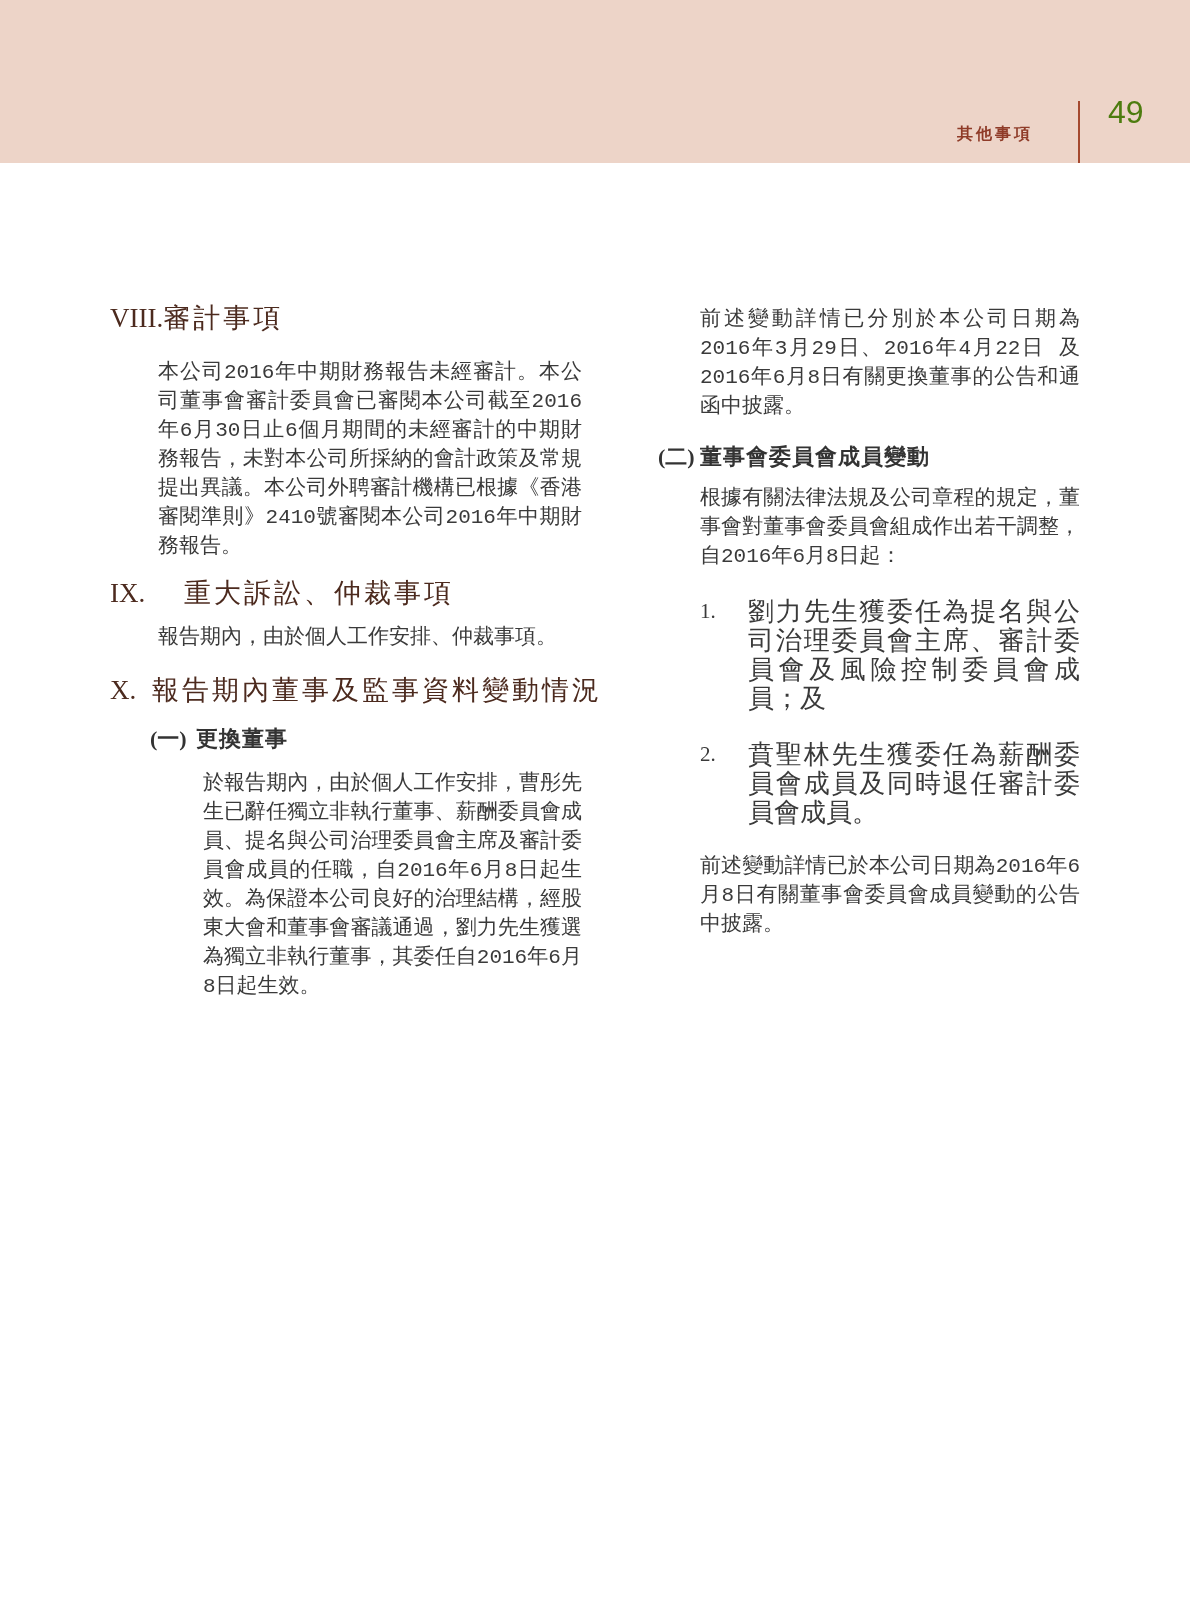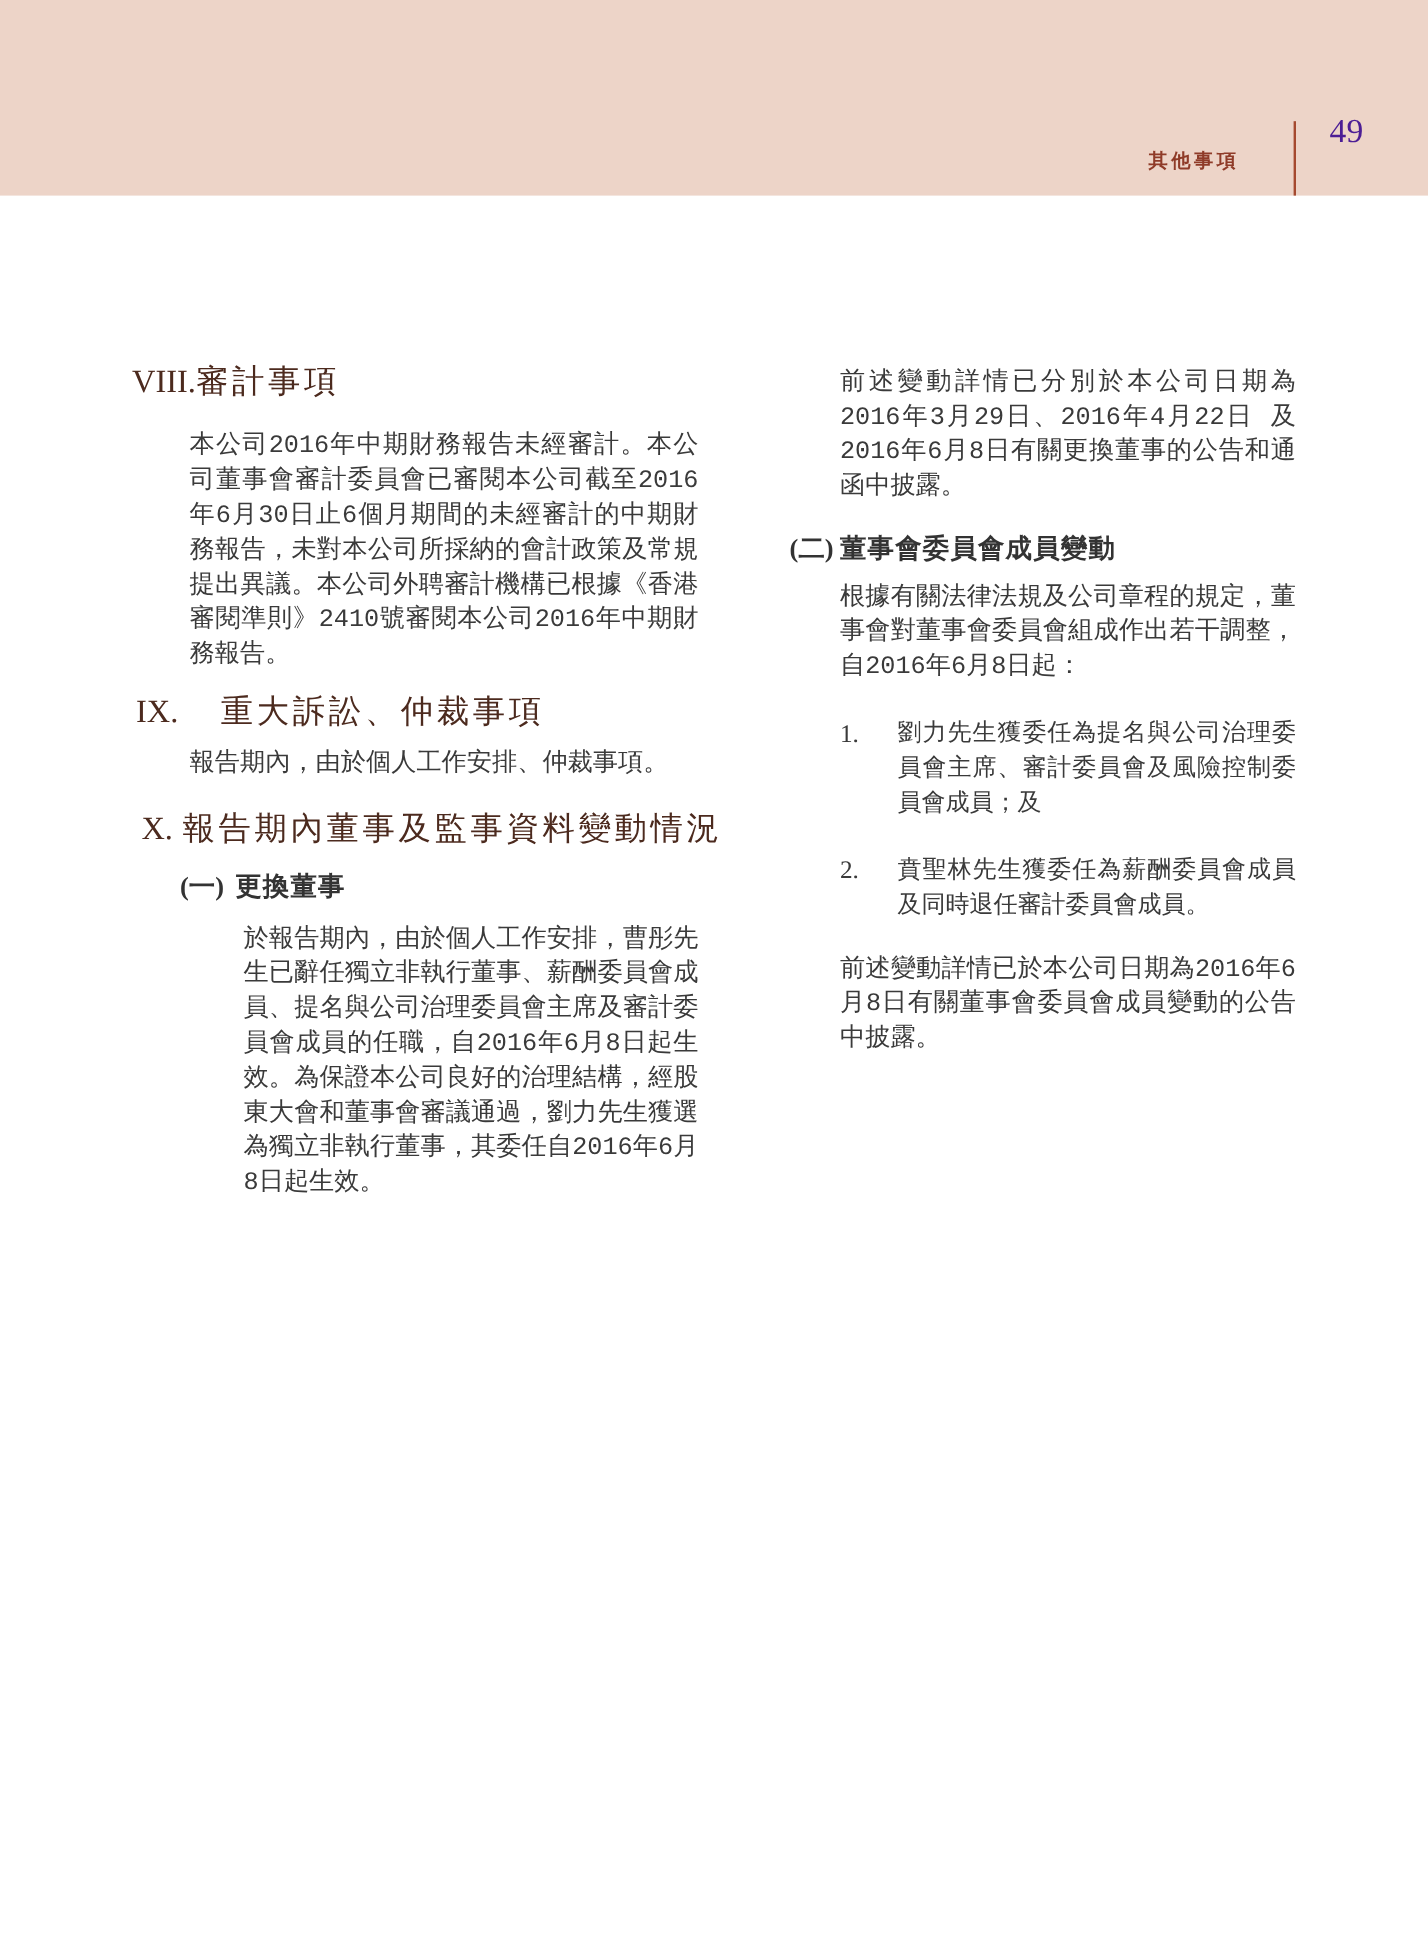--- a/index.html
+++ b/index.html
@@ -22,36 +22,36 @@
     color:#8f3b28;
     font-family:"Liberation Sans","DejaVu Sans",sans-serif;
     white-space:nowrap;
   }
   .band-divider{
     position:absolute;left:1078px;top:101px;width:2px;height:62px;
     background:#a5492f;
   }
   .band-pagenum{
     position:absolute;left:1108px;top:96px;
-    font-size:28px;line-height:1;color:#4c1d95;
-    font-family:Liberation Serif, serif;
+    font-size:32px;line-height:1;color:#4d7c0f;
+    font-family:Liberation Sans, sans-serif;
   }
 
   
   .col{position:absolute;color:#3a3a3a;}
   .col-left{left:110px;top:300px;width:472px;}
   .col-right{left:658px;top:305px;width:422px;}
 
   
   .sec-head{
     display:flex;align-items:baseline;
     font-size:27px;line-height:36px;color:#4c2a1e;
     white-space:nowrap;
   }
-  .sec-num{display:inline-block;min-width:42px;text-align:center;}
+  .sec-num{display:inline-block;min-width:42px;}
   .sec-title{letter-spacing:3px;}
 
   
   .body-p{
     font-size:21px;line-height:29px;color:#3a3a3a;
     text-align:justify;
     font-family:Liberation Mono, monospace;
   }
   .p-level1{margin-left:48px;width:424px;}
   .p-single{margin-left:48px;width:424px;text-align:left;}
@@ -65,21 +65,21 @@
   }
   .sub-head-left{margin-left:40px;}
   .sub-label{display:inline-block;min-width:46px;}
   .sub-label-right{display:inline-block;min-width:42px;}
   .sub-title{letter-spacing:1px;}
 
   
   .r-para{margin-left:42px;width:380px;}
   .r-list-item{display:flex;margin-left:42px;width:380px;}
   .r-list-num{flex:0 0 48px;font-size:21px;line-height:29px;color:#3a3a3a;}
-  .r-list-text{flex:1;font-size:20px;line-height:29px;color:#3a3a3a;text-align:justify;}
+  .r-list-text{flex:1;font-size:26px;line-height:29px;color:#3a3a3a;text-align:justify;}
 
   
   .mt-p1{margin-top:22px;}
   .mt-hix{margin-top:14px;gap:32px;}
   .mt-pix{margin-top:12px;}
   .mt-hx{margin-top:20px;}
   .mt-sub1{margin-top:16px;}
   .mt-p2{margin-top:15px;}
 
   .mt-sub2{margin-top:21px;}

